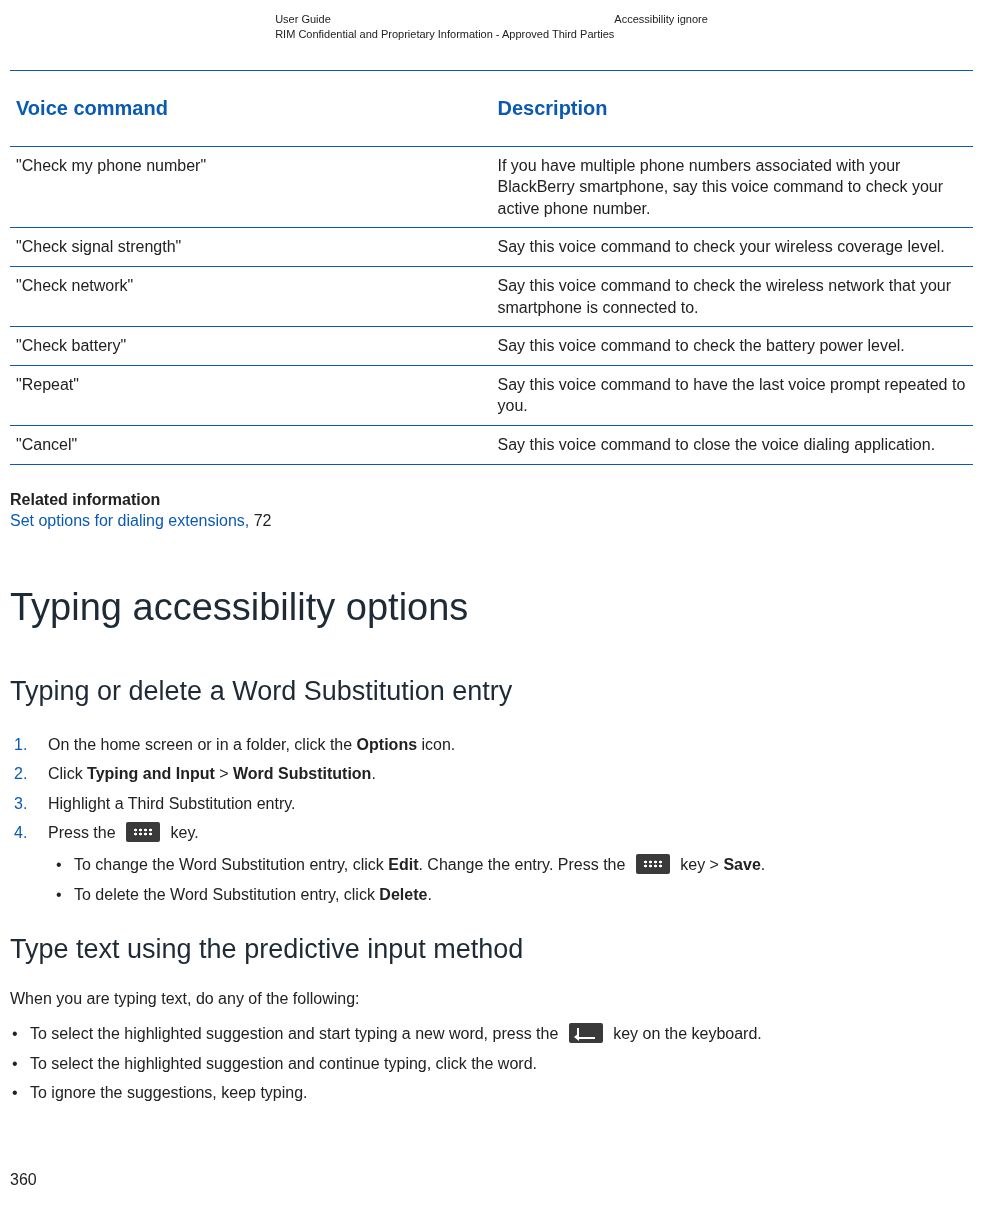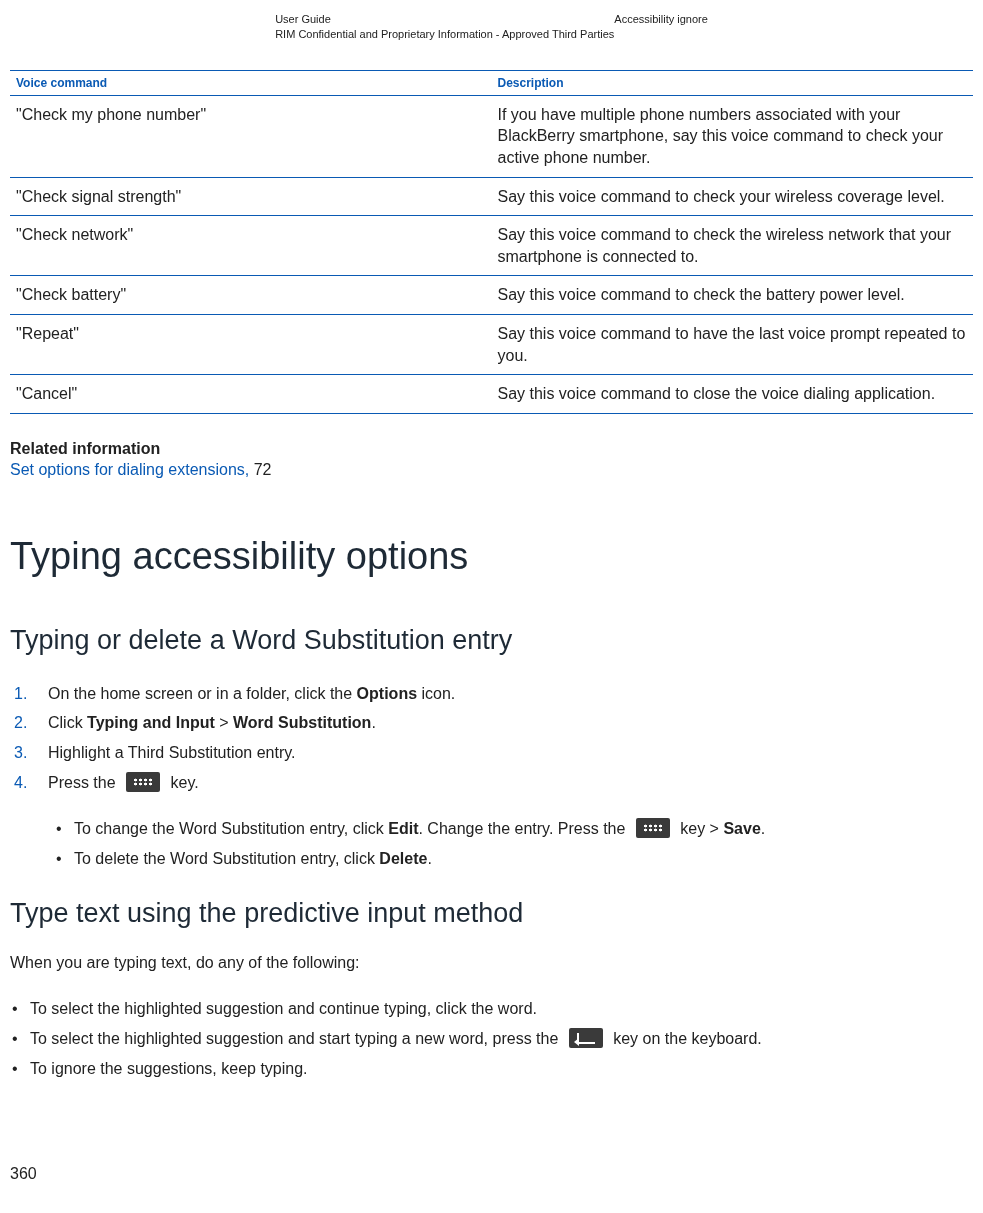--- a/index.html
+++ b/index.html
@@ -17,22 +17,22 @@
   .hdr-right { text-align: right; }
   table.vc {
     width: 100%;
     border-collapse: collapse;
     margin-bottom: 24px;
   }
   table.vc th {
     text-align: left;
     color: #0a5ab4;
     font-weight: bold;
-    font-size: 12px;
-    padding: 4px 6px;
+    font-size: 20px;
+    padding: 24px 6px;
     border-top: 1px solid #0a5ab4;
     border-bottom: 1px solid #0a5ab4;
   }
   table.vc td {
     vertical-align: top;
     padding: 8px 6px;
     border-bottom: 1px solid #0a5ab4;
     font-size: 16px;
   }
   table.vc td:first-child, table.vc th:first-child { width: 50%; }
@@ -58,21 +58,21 @@
     padding: 4px 0 4px 38px;
     position: relative;
     font-size: 16px;
   }
   ol.steps > li::before {
     content: counter(step) ".";
     position: absolute;
     left: 4px;
     color: #0a5ab4;
   }
-  ul.bul { list-style: none; margin-top: 21px; }
+  ul.bul { list-style: none; margin-top: 6px; }
   ul.bul > li {
     padding: 4px 0 4px 20px;
     position: relative;
     font-size: 16px;
   }
   ul.bul > li::before {
     content: "\2022";
     position: absolute;
     left: 2px;
   }
@@ -109,21 +109,21 @@
     position: absolute;
     left: 5px; top: 10px;
     width: 0; height: 0;
     border-top: 4px solid transparent;
     border-bottom: 4px solid transparent;
     border-right: 5px solid #fff;
   }
   .pgnum {
     position: absolute;
     left: 10px;
-    bottom: 28px;
+    bottom: 22px;
     font-size: 16px;
   }
   body { position: relative; min-height: 1213px; }
 </style>
 </head>
 <body>
 
 <div class="hdr">
   <div class="hdr-left">
     <div>User Guide</div>
@@ -198,23 +198,23 @@
     </ul>
   </li>
 </ol>
 
 <h2 class="sec-h2">Type text using the predictive input method</h2>
 
 <p class="intro">When you are typing text, do any of the following:</p>
 
 <ul class="bul">
   <li>
+    <span>To select the highlighted suggestion and start typing a new word, press the </span><span class="key-icon enter"></span><span> key on the keyboard.</span>
+  </li>
+  <li>
     <span>To select the highlighted suggestion and continue typing, click the word.</span>
   </li>
   <li>
-    <span>To select the highlighted suggestion and start typing a new word, press the </span><span class="key-icon enter"></span><span> key on the keyboard.</span>
-  </li>
-  <li>
     <span>To ignore the suggestions, keep typing.</span>
   </li>
 </ul>
 
 <div class="pgnum">360</div>
 
 </body></html>

